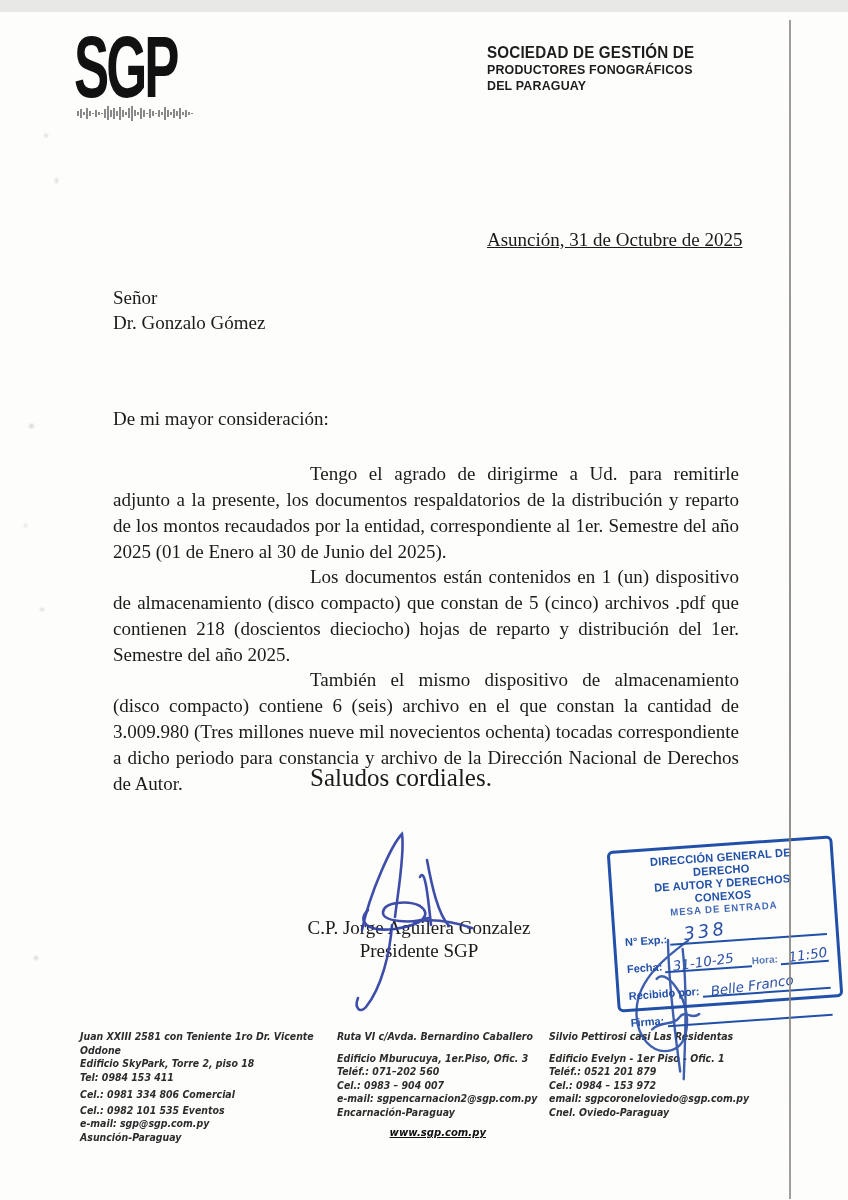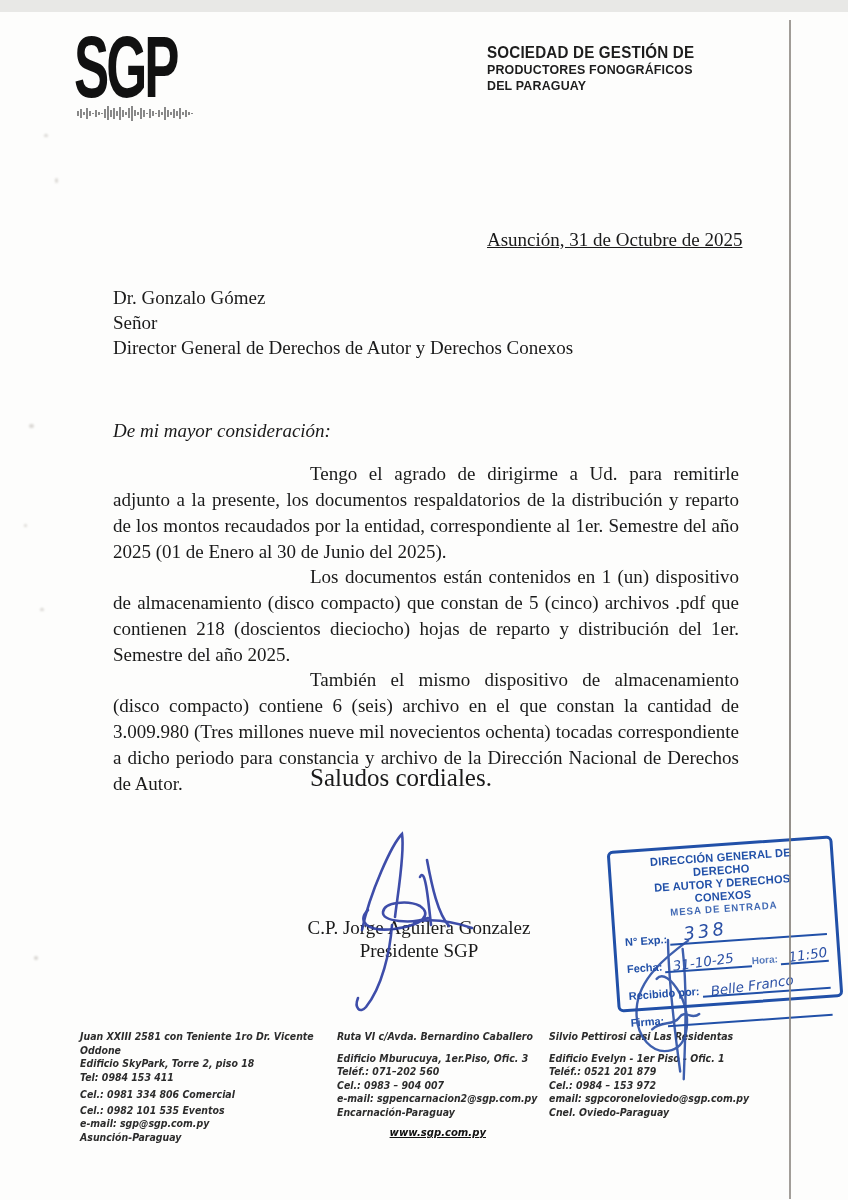--- a/index.html
+++ b/index.html
@@ -25,21 +25,21 @@
     font-family:"Liberation Sans",sans-serif;font-weight:bold;color:#1d1d1d;
     transform:scaleX(.92);transform-origin:left top;letter-spacing:.2px;
   }
   .org-l1{font-size:16.5px;line-height:20px;}
   .org-l2{font-size:13.5px;line-height:16px;}
   .org-l3{font-size:13.5px;line-height:16px;}
   
   .dateline{position:absolute;left:487px;top:217px;font-size:19px;text-decoration:underline;}
   .recipient{position:absolute;left:113px;top:273px;font-size:19px;line-height:25px;}
   .presente{text-decoration:underline;}
-  .salutation{position:absolute;left:113px;top:408px;font-size:19px;font-style:italic;}
+  .salutation{position:absolute;left:113px;top:396px;font-size:19px;}
   p.body{
     position:absolute;left:113px;width:626px;margin:0;
     font-size:19px;line-height:26px;text-align:justify;text-indent:197px;
   }
   .p1{top:449px;} .p2{top:552px;} .p3{top:655px;font-family:Liberation Serif, serif;}
   .closing{position:absolute;left:310px;top:752px;font-size:25px;}
   .sig-svg{position:absolute;left:332px;top:810px;z-index:4;}
   .signer{position:absolute;left:293px;top:904px;width:252px;text-align:center;
     font-size:19px;line-height:23px;z-index:3;}
   
@@ -142,23 +142,22 @@
   </div>
   <div class="org">
     <div class="org-l1">SOCIEDAD DE GESTIÓN DE</div>
     <div class="org-l2">PRODUCTORES FONOGRÁFICOS</div>
     <div class="org-l3">DEL PARAGUAY</div>
   </div>
 
   <div class="dateline">Asunción, 31 de Octubre de 2025</div>
 
   <div class="recipient">
+    <div>Señor</div>
     <div>Dr. Gonzalo Gómez</div>
-    <div>Señor</div>
-    <div>Director General de Derechos de Autor y Derechos Conexos</div>
   </div>
 
   <div class="salutation">De mi mayor consideración:</div>
 
   <p class="body p1">Tengo el agrado de dirigirme a Ud. para remitirle adjunto a la presente, los documentos respaldatorios de la distribución y reparto de los montos recaudados por la entidad, correspondiente al 1er. Semestre del año 2025 (01 de Enero al 30 de Junio del 2025).</p>
   <p class="body p2">Los documentos están contenidos en 1 (un) dispositivo de almacenamiento (disco compacto) que constan de 5 (cinco) archivos .pdf que contienen 218 (doscientos dieciocho) hojas de reparto y distribución del 1er. Semestre del año 2025.</p>
   <p class="body p3">También el mismo dispositivo de almacenamiento (disco compacto) contiene 6 (seis) archivo en el que constan la cantidad de 3.009.980 (Tres millones nueve mil novecientos ochenta) tocadas correspondiente a dicho periodo para constancia y archivo de la Dirección Nacional de Derechos de Autor.</p>
 
   <div class="closing">Saludos cordiales.</div>
 

